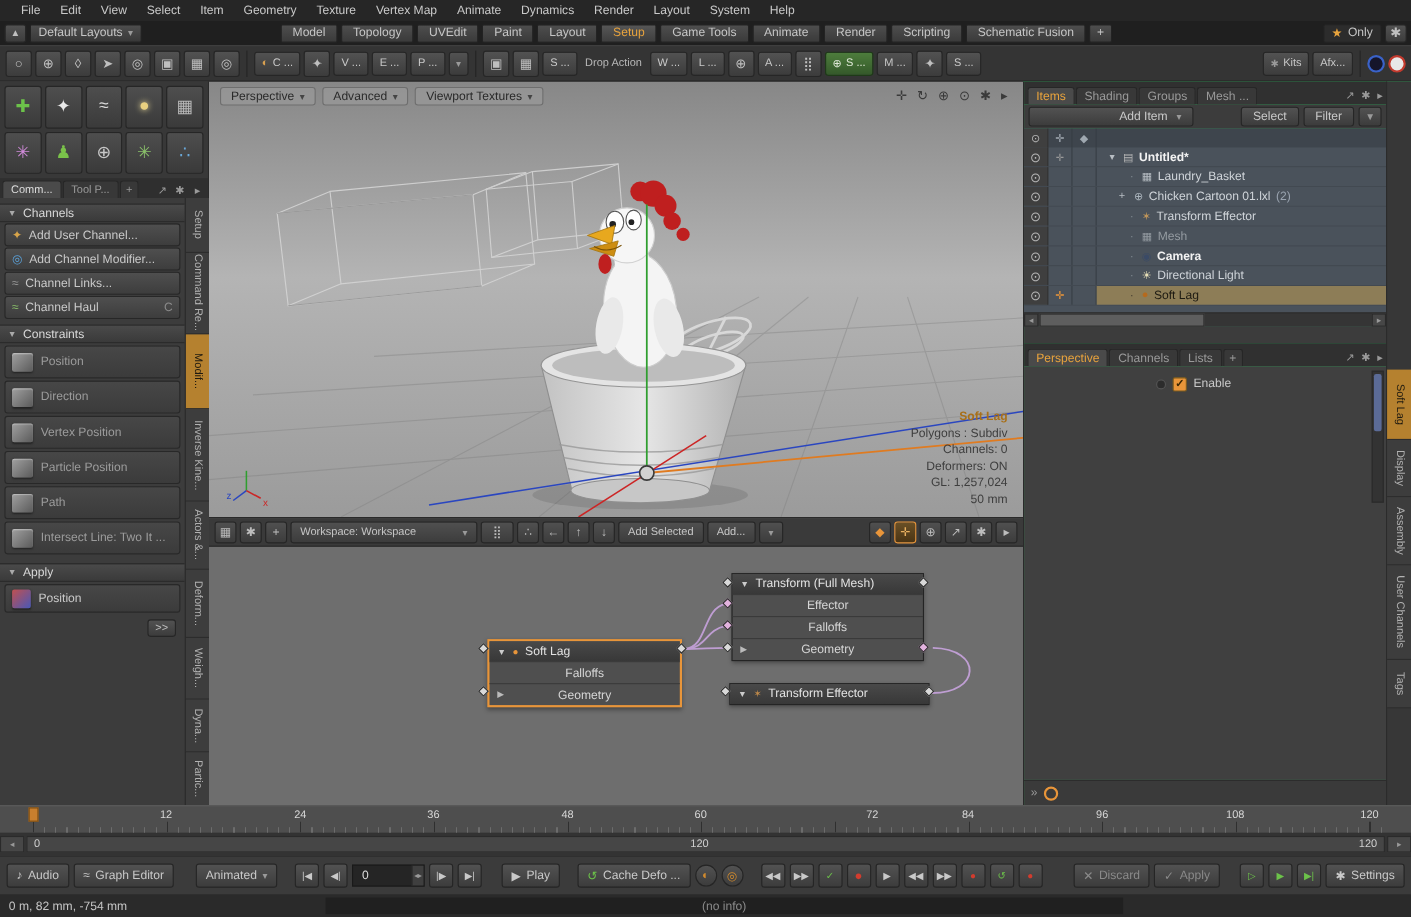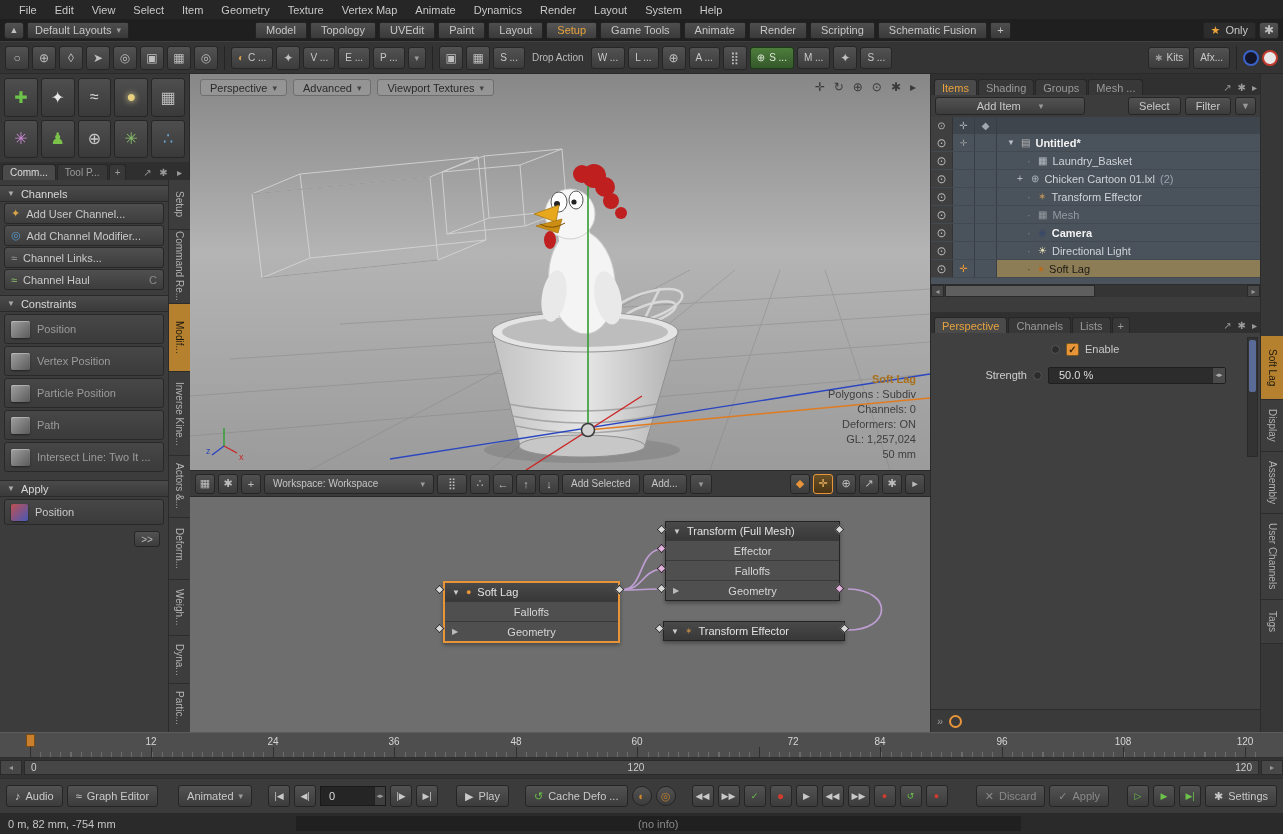--- a/index.html
+++ b/index.html
@@ -78,21 +78,21 @@
 
   
   #right{flex:1;display:flex;background:#22c55e;border-left:1px solid #2a2a2a}
   #rcontent{width:329px;flex:none;display:flex;flex-direction:column}
   #rstrip{width:24px;flex:none;background:#373737;border-left:1px solid #2b2b2b;position:relative}
   .rtabs{height:21px;background:#303030;display:flex;align-items:flex-end;gap:1px;padding:0 3px}
   .rtabs .ptab{font-size:11px}
   .rtabs .ptab.active{color:#e8a33d}
   .rticons{margin-left:auto;display:flex;gap:6px;align-items:center;color:#9a9a9a;font-size:10px;padding-bottom:2px}
   #addrow{height:22px;display:flex;align-items:center;gap:4px;padding:0 4px;background:#3c3c3c}
-  .rbtn{height:18px;display:inline-flex;align-items:center;justify-content:center;gap:18px;padding:0 10px;background:linear-gradient(#525252,#3c3c3c);border:1px solid #262626;border-radius:3px;color:#c9c9c9}
+  .rbtn{height:18px;display:inline-flex;align-items:center;justify-content:flex-end;gap:8px;padding:0 10px;background:linear-gradient(#525252,#3c3c3c);border:1px solid #262626;border-radius:3px;color:#c9c9c9}
   #ilist{flex:none;display:flex;flex-direction:column;background:#4a525b}
   .ihead{height:17px;display:flex;background:#3e454d;color:#b9b9b9}
   .ic{width:22px;flex:none;display:flex;align-items:center;justify-content:center;border-right:1px solid #373e45;font-size:10px;color:#9fa8b0}
   .eyec{background:#3f3f3f;border-right:1px solid #333;color:#b5b5b5;font-size:12px}
   .iname{flex:1;display:flex;align-items:center;gap:5px;overflow:hidden;white-space:nowrap}
   .irow{height:18px;display:flex;border-bottom:1px solid rgba(0,0,0,.10);color:#cfd4d9}
   .irow .sel{background:#8d7d57;color:#1d1a12}
   .tw{font-size:8px;color:#b8bec4;width:9px;flex:none}
   .iic{font-size:10px;flex:none}
   .dotp{color:#7d858d;width:6px;flex:none}
@@ -335,20 +335,24 @@
           <div class="sech">
             <span class="tri">▼</span>
             <span>Constraints</span>
           </div>
           <div class="citem">
             <span class="cicon"></span>
             <span>Position</span>
           </div>
           <div class="citem">
             <span class="cicon"></span>
+            <span>Direction</span>
+          </div>
+          <div class="citem">
+            <span class="cicon"></span>
             <span>Vertex Position</span>
           </div>
           <div class="citem">
             <span class="cicon"></span>
             <span>Particle Position</span>
           </div>
           <div class="citem">
             <span class="cicon"></span>
             <span>Path</span>
           </div>
@@ -760,28 +764,20 @@
             <span>↗</span>
             <span>✱</span>
             <span>▸</span>
           </span>
         </div>
         <div id="props">
           <div class="prow" style="padding-left:120px">
             <span class="knob"></span>
             <span class="cbx">✓</span>
             <span>Enable</span>
-          </div>
-          <div class="prow">
-            <span style="width:96px;text-align:right;color:#cfcfcf">Strength</span>
-            <span class="knob"></span>
-            <span class="slider">
-              <span class="val">50.0 %</span>
-              <span class="sp">◂▸</span>
-            </span>
           </div>
           <div id="pscroll">
               <div id="pthumb"></div>
             </div>
           <div style="flex:1"></div>
         </div>
         <div id="cmdrow">
           <span style="color:#999">»</span>
           <span id="cmdring"></span>
         </div>

